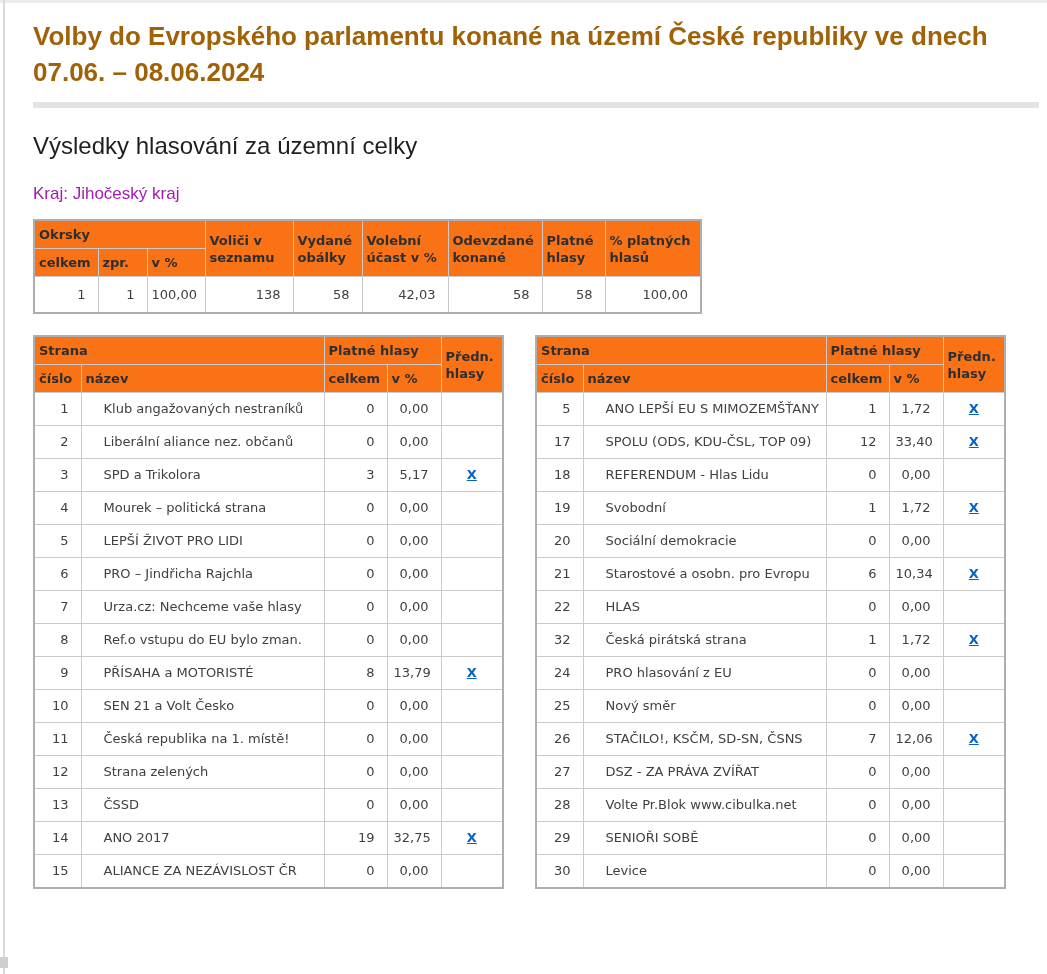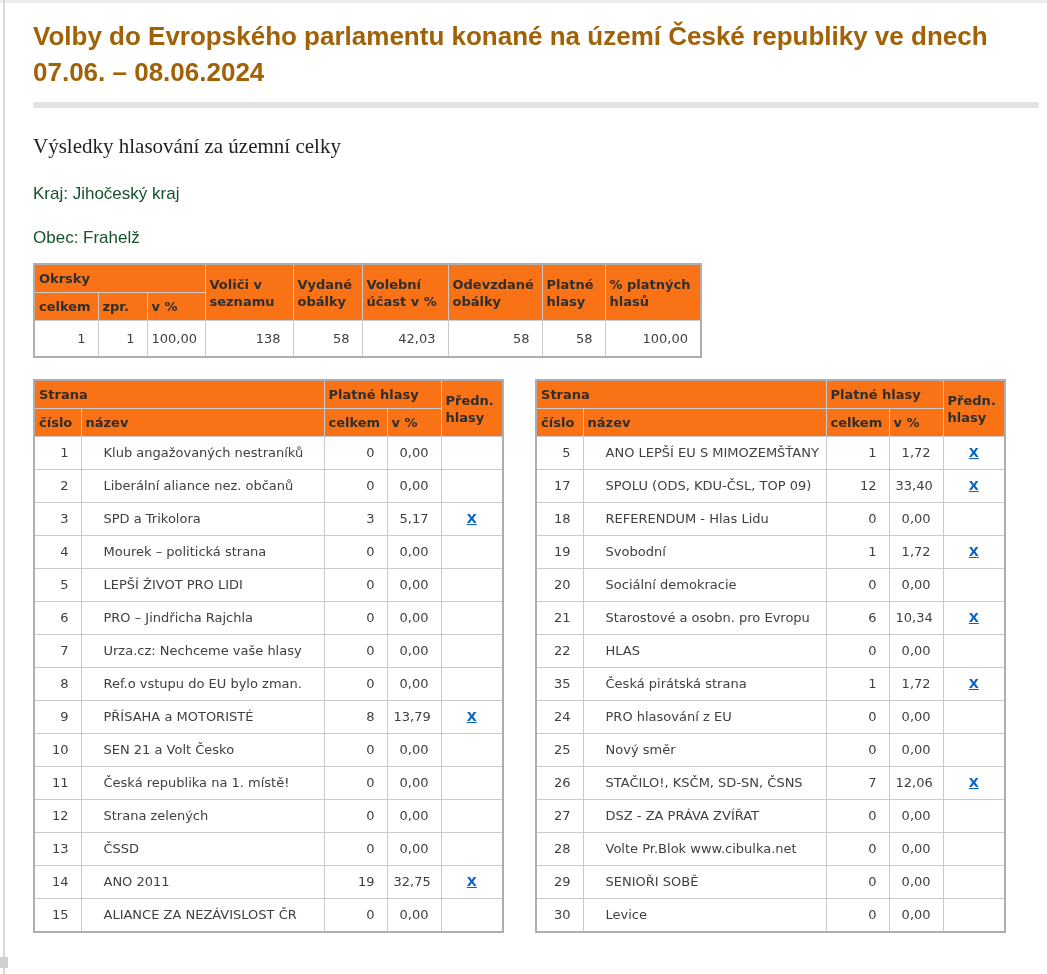--- a/index.html
+++ b/index.html
@@ -22,28 +22,28 @@
   h1.title {
     font-family: "Liberation Sans", sans-serif;
     font-size: 26px; font-weight: bold;
     color: #a16207;
     margin: 0; line-height: 36px;
     max-width: 960px;
   }
   .divider { height: 6px; background: #e3e3e3; margin: 12px 0 0 0; }
 
   h2.section {
-    font-family: Liberation Serif, serif;
-    font-size: 21px; font-weight: normal;
+    font-family: Liberation Sans, sans-serif;
+    font-size: 24px; font-weight: normal;
     color: #1f1f1f;
     margin: 25px 0 4px 0; line-height: 26px;
   }
   p.region {
     font-family: "Liberation Sans", sans-serif;
-    font-size: 17px; color: #14532d;
+    font-size: 17px; color: #a21caf;
     margin: 25px 0 0 0; line-height: 19px;
   }
 
   table { border-collapse: collapse; table-layout: fixed; background: #fff; }
   table.grid { border: 2px solid #aeaeae; }
   th, td { border: 1px solid #cacaca; font-family: "DejaVu Sans", sans-serif; }
   th {
     background: #f97316; font-size: 13px; font-weight: bold;
     color: #2e2e2e; text-align: left; padding: 5px 4px; line-height: 17px;
     vertical-align: middle;
@@ -77,41 +77,40 @@
   <h1 class="title">
     <span style="display:block;">Volby do Evropského parlamentu konané na území České republiky ve dnech</span>
     <span style="display:block;">07.06. – 08.06.2024</span>
   </h1>
 
   <div class="divider"></div>
 
   <h2 class="section">Výsledky hlasování za územní celky</h2>
 
   <p class="region">Kraj: Jihočeský kraj</p>
-  <p class="region">Obec: Frahelž</p>
 
   <table class="summary grid">
     <colgroup>
       <col style="width:64px">
         <col style="width:49px">
         <col style="width:58px">
       <col style="width:88px">
         <col style="width:69px">
         <col style="width:86px">
       <col style="width:94px">
         <col style="width:63px">
         <col style="width:96px">
     </colgroup>
     <thead>
       <tr>
         <th colspan="3">Okrsky</th>
         <th rowspan="2">Voliči v seznamu</th>
         <th rowspan="2">Vydané obálky</th>
         <th rowspan="2">Volební účast v %</th>
-        <th rowspan="2">Odevzdané obálky</th>
+        <th rowspan="2">Odevzdané konané</th>
         <th rowspan="2">Platné hlasy</th>
         <th rowspan="2">% platných hlasů</th>
       </tr>
       <tr>
         <th>celkem</th>
         <th>zpr.</th>
         <th>v %</th>
       </tr>
     </thead>
     <tbody>
@@ -239,21 +238,21 @@
           </tr>
           <tr>
             <td class="c-num">13</td>
             <td class="c-name">ČSSD</td>
             <td class="c-num">0</td>
             <td class="c-num">0,00</td>
             <td class="c-pref"></td>
           </tr>
           <tr>
             <td class="c-num">14</td>
-            <td class="c-name">ANO 2011</td>
+            <td class="c-name">ANO 2017</td>
             <td class="c-num">19</td>
             <td class="c-num">32,75</td>
             <td class="c-pref"><a class="pref-x" href="#">X</a></td>
           </tr>
           <tr>
             <td class="c-num">15</td>
             <td class="c-name">ALIANCE ZA NEZÁVISLOST ČR</td>
             <td class="c-num">0</td>
             <td class="c-num">0,00</td>
             <td class="c-pref"></td>
@@ -326,21 +325,21 @@
             <td class="c-pref"><a class="pref-x" href="#">X</a></td>
           </tr>
           <tr>
             <td class="c-num">22</td>
             <td class="c-name">HLAS</td>
             <td class="c-num">0</td>
             <td class="c-num">0,00</td>
             <td class="c-pref"></td>
           </tr>
           <tr>
-            <td class="c-num">35</td>
+            <td class="c-num">32</td>
             <td class="c-name">Česká pirátská strana</td>
             <td class="c-num">1</td>
             <td class="c-num">1,72</td>
             <td class="c-pref"><a class="pref-x" href="#">X</a></td>
           </tr>
           <tr>
             <td class="c-num">24</td>
             <td class="c-name">PRO hlasování z EU</td>
             <td class="c-num">0</td>
             <td class="c-num">0,00</td>

